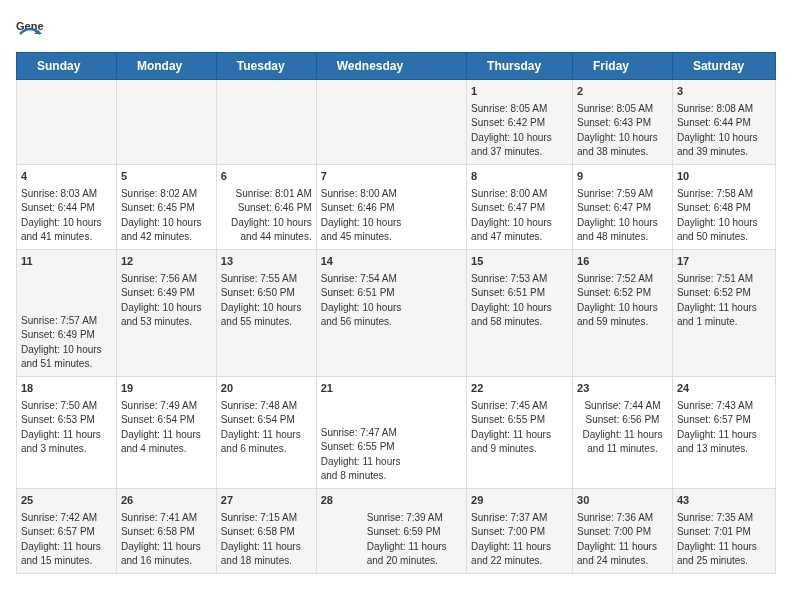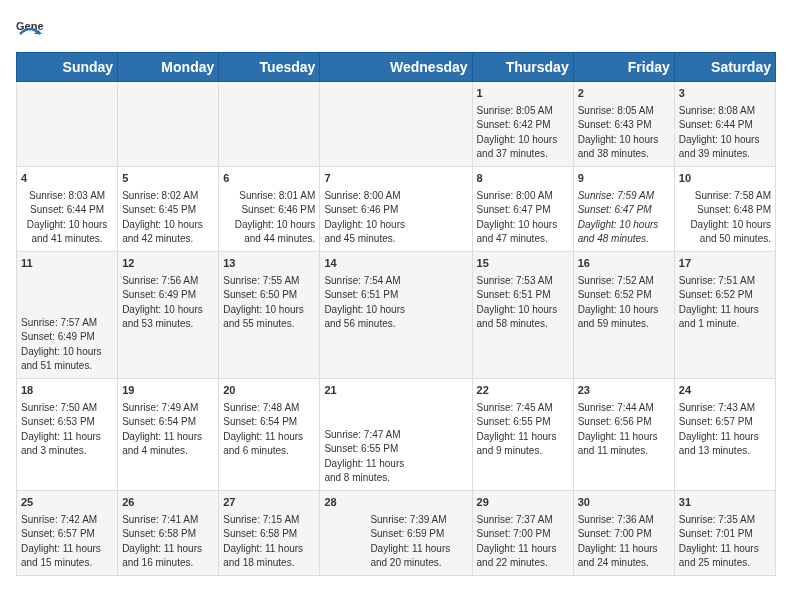--- a/index.html
+++ b/index.html
@@ -48,24 +48,24 @@
     table {
       width: 100%;
       border-collapse: collapse;
       font-size: 10.5px;
     }
     thead tr {
       background-color: #2c6fad;
       color: #fff;
     }
     thead th {
-      padding: 6px 4px;
-      text-align: right;
+      padding: 6px 20px;
+      text-align: left;
       font-weight: 600;
-      font-size: 14px;
+      font-size: 12px;
       border: 1px solid #1a5a9a;
     }
     tbody tr {
       vertical-align: top;
     }
     tbody tr:nth-child(odd) {
       background-color: #f5f5f5;
     }
     tbody tr:nth-child(even) {
       background-color: #fff;
@@ -146,21 +146,21 @@
           <div class="day-num">3</div>
           <div class="cell-content" style="white-space: pre-line;">Sunrise: 8:08 AM
 Sunset: 6:44 PM
 Daylight: 10 hours
 and 39 minutes.</div>
         </td>
       </tr>
       <tr>
         <td>
           <div class="day-num">4</div>
-          <div class="cell-content" style="white-space: pre-line; text-align: center;">Sunrise: 8:03 AM
+          <div class="cell-content" style="white-space: pre-line;">Sunrise: 8:03 AM
 Sunset: 6:44 PM
 Daylight: 10 hours
 and 41 minutes.</div>
         </td>
         <td>
           <div class="day-num">5</div>
           <div class="cell-content" style="white-space: pre-line;">Sunrise: 8:02 AM
 Sunset: 6:45 PM
 Daylight: 10 hours
 and 42 minutes.</div>
@@ -181,28 +181,28 @@
         </td>
         <td>
           <div class="day-num">8</div>
           <div class="cell-content" style="white-space: pre-line;">Sunrise: 8:00 AM
 Sunset: 6:47 PM
 Daylight: 10 hours
 and 47 minutes.</div>
         </td>
         <td>
           <div class="day-num">9</div>
-          <div class="cell-content" style="white-space: pre-line; font-style: italic;">Sunrise: 7:59 AM
+          <div class="cell-content" style="white-space: pre-line;">Sunrise: 7:59 AM
 Sunset: 6:47 PM
 Daylight: 10 hours
 and 48 minutes.</div>
         </td>
         <td>
           <div class="day-num">10</div>
-          <div class="cell-content" style="white-space: pre-line; text-align: right;">Sunrise: 7:58 AM
+          <div class="cell-content" style="white-space: pre-line;">Sunrise: 7:58 AM
 Sunset: 6:48 PM
 Daylight: 10 hours
 and 50 minutes.</div>
         </td>
       </tr>
       <tr>
         <td>
           <div class="day-num">11</div>
           <div class="cell-content" style="white-space: pre-line; margin-top: 44px;">Sunrise: 7:57 AM
 Sunset: 6:49 PM
@@ -283,21 +283,21 @@
         </td>
         <td>
           <div class="day-num">22</div>
           <div class="cell-content" style="white-space: pre-line;">Sunrise: 7:45 AM
 Sunset: 6:55 PM
 Daylight: 11 hours
 and 9 minutes.</div>
         </td>
         <td>
           <div class="day-num">23</div>
-          <div class="cell-content" style="white-space: pre-line;">Sunrise: 7:44 AM
+          <div class="cell-content" style="white-space: pre-line; text-align: center;">Sunrise: 7:44 AM
 Sunset: 6:56 PM
 Daylight: 11 hours
 and 11 minutes.</div>
         </td>
         <td>
           <div class="day-num">24</div>
           <div class="cell-content" style="white-space: pre-line;">Sunrise: 7:43 AM
 Sunset: 6:57 PM
 Daylight: 11 hours
 and 13 minutes.</div>
@@ -340,21 +340,21 @@
 and 22 minutes.</div>
         </td>
         <td>
           <div class="day-num">30</div>
           <div class="cell-content" style="white-space: pre-line;">Sunrise: 7:36 AM
 Sunset: 7:00 PM
 Daylight: 11 hours
 and 24 minutes.</div>
         </td>
         <td>
-          <div class="day-num">31</div>
+          <div class="day-num">43</div>
           <div class="cell-content" style="white-space: pre-line;">Sunrise: 7:35 AM
 Sunset: 7:01 PM
 Daylight: 11 hours
 and 25 minutes.</div>
         </td>
       </tr>
     </tbody>
 </table>
 
 </body></html>

